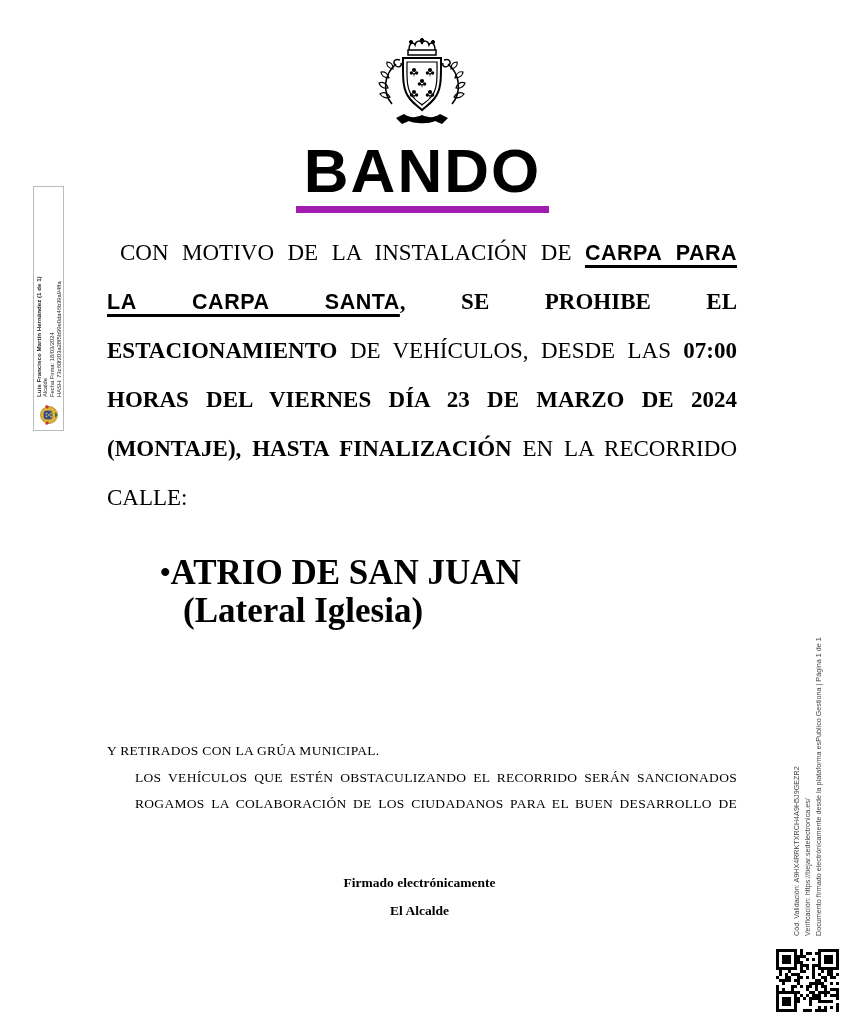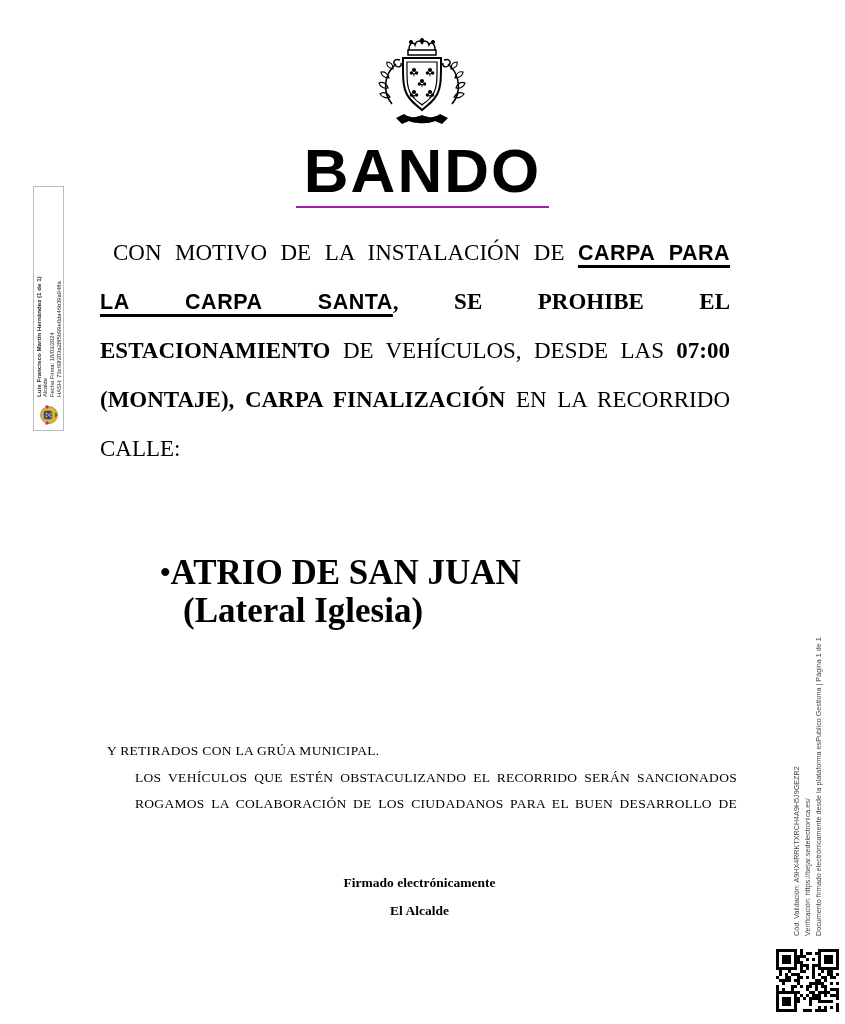--- a/index.html
+++ b/index.html
@@ -15,25 +15,25 @@
   .arms{position:absolute;left:366px;top:36px;width:112px;height:100px;}
   
   .title-wrap{position:absolute;left:0;top:138px;width:845px;text-align:center;}
   .title{
     display:inline-block;
     font-family:"Liberation Sans", sans-serif;
     font-weight:900;
     font-size:62px;
     letter-spacing:2px;
     line-height:1.05;
-    border-bottom:2px solid #a21caf;
+    border-bottom:7px solid #a21caf;
     padding:0 8px 3px 8px;
   }
   
-  .mainpara{position:absolute;left:100px;top:229px;width:630px;}
+  .mainpara{position:absolute;left:107px;top:229px;width:630px;}
   .jline{
     text-align:justify;
     text-align-last:justify;
     line-height:47px;
     white-space:nowrap;
   }
   .jline.noj{text-align:right;text-align-last:left;}
   .seg-r{font-size:23px;}
   .seg-b{font-size:23px;font-weight:bold;}
   .seg-bu{
@@ -151,21 +151,22 @@
   </div>
 
   <div class="title-wrap">
     <span class="title">BANDO</span>
   </div>
 
   <div class="mainpara">
       <div class="jline" style="padding-left: 13px;"><span class="seg-r">CON MOTIVO DE LA INSTALACIÓN DE </span><span class="seg-bu">CARPA PARA</span></div>
       <div class="jline"><span class="seg-bu">LA CARPA SANTA</span><span class="seg-b">, </span><span class="seg-b">SE PROHIBE EL</span></div>
       <div class="jline"><span class="seg-b">ESTACIONAMIENTO</span><span class="seg-r"> DE VEHÍCULOS, DESDE LAS </span><span class="seg-b">07:00</span></div>
-      <div class="jline"><span class="seg-b">(MONTAJE), CARPA FINALIZACIÓN</span><span class="seg-r"> EN LA RECORRIDO</span></div>
+      <div class="jline"><span class="seg-b">HORAS DEL VIERNES DÍA 23 DE MARZO DE 2024</span></div>
+      <div class="jline"><span class="seg-b">(MONTAJE), HASTA FINALIZACIÓN</span><span class="seg-r"> EN LA RECORRIDO</span></div>
       <div class="jline noj"><span class="seg-r">CALLE:</span></div>
     </div>
 
   <div class="street">
     <div><span class="bullet">•</span><span>ATRIO DE SAN JUAN</span></div>
     <div class="l2">(Lateral Iglesia)</div>
   </div>
 
   <div class="notes">
       <div class="jline noj"><span class="seg-r">Y RETIRADOS CON LA GRÚA MUNICIPAL.</span></div>

